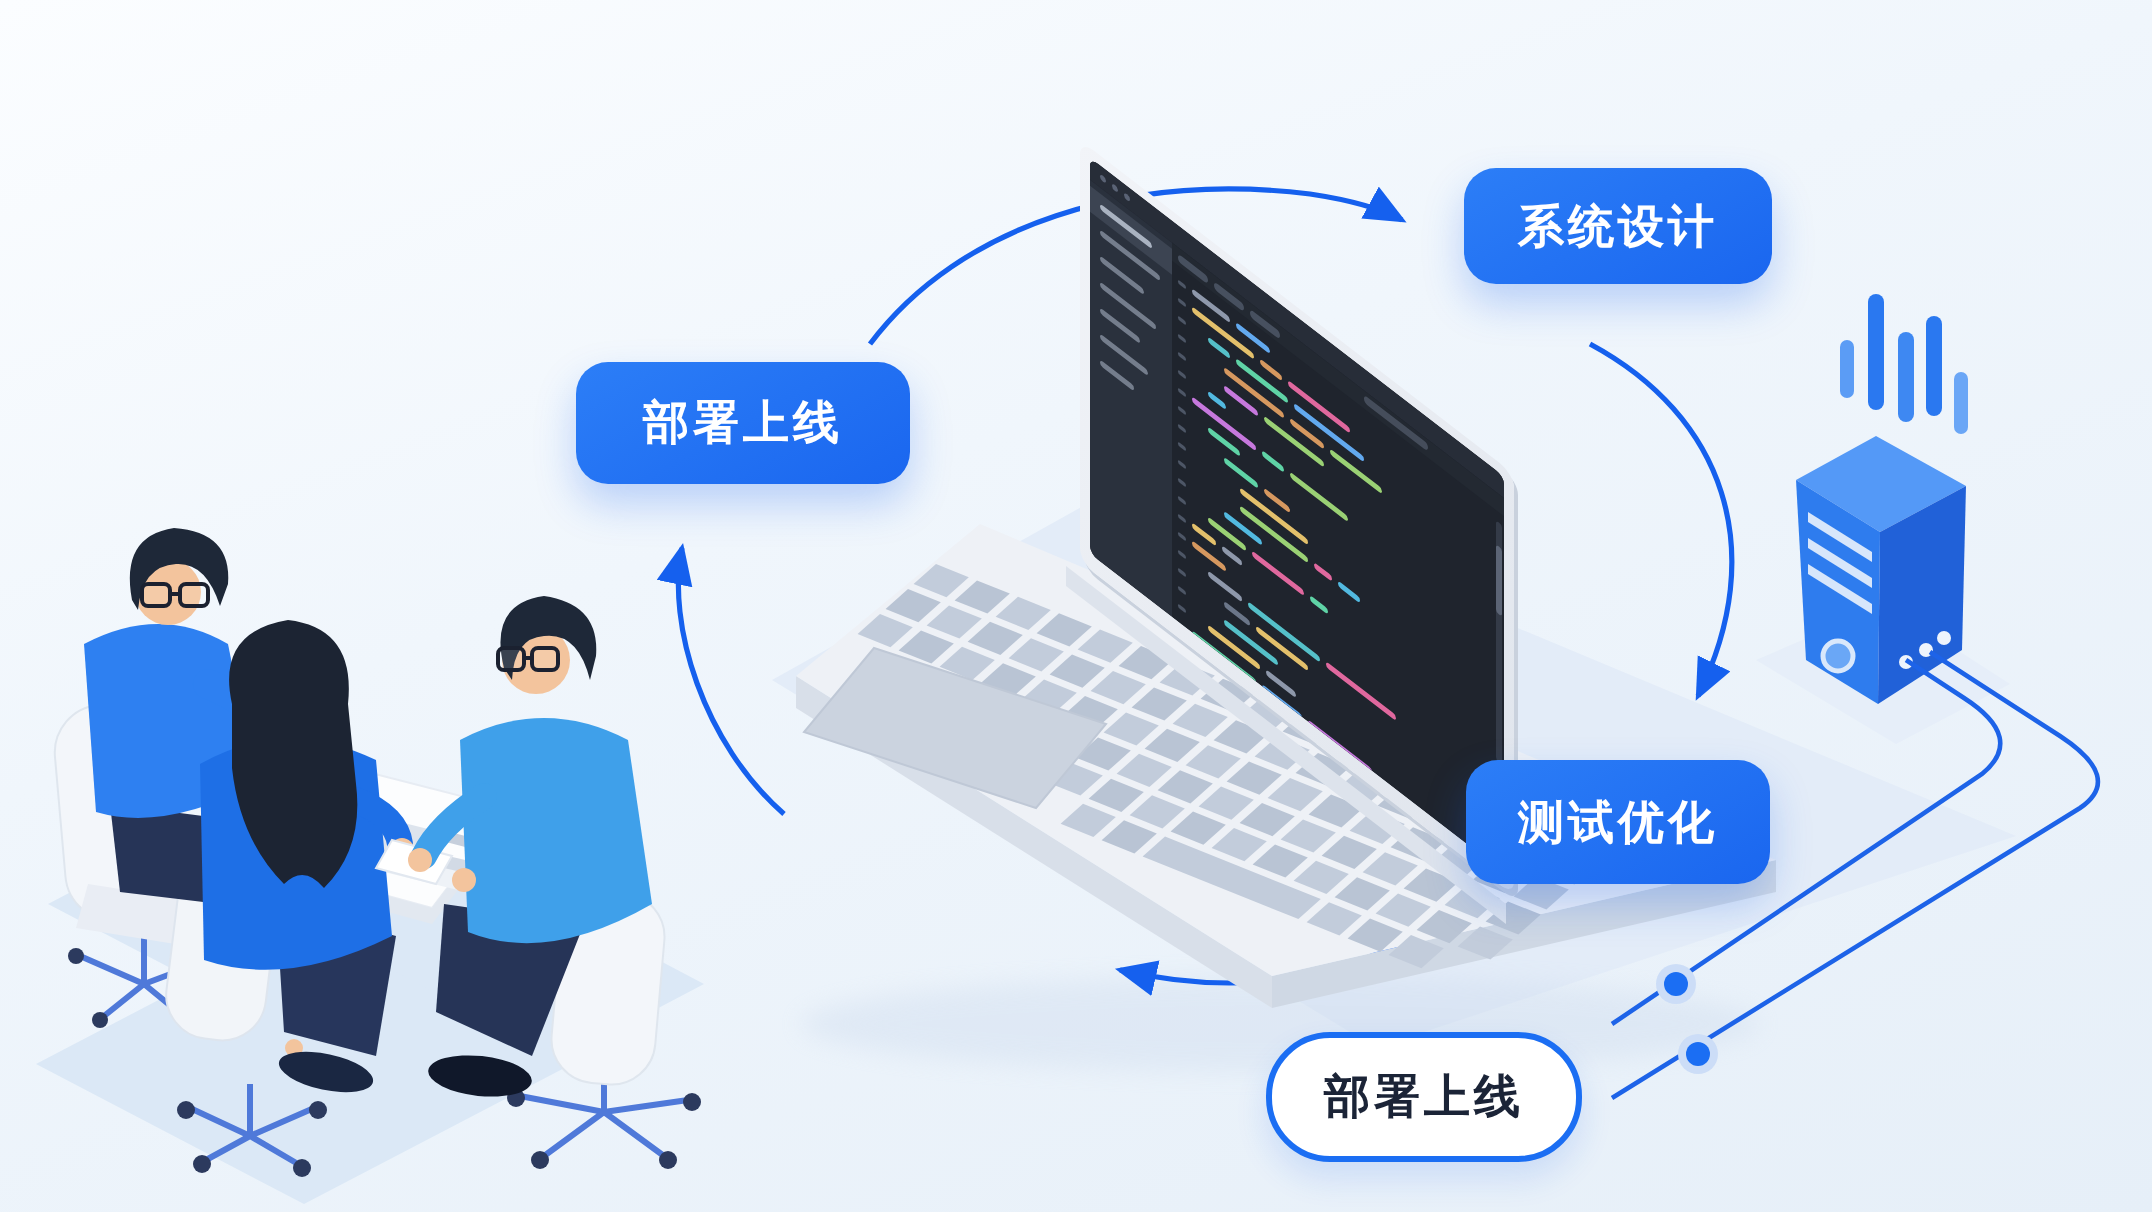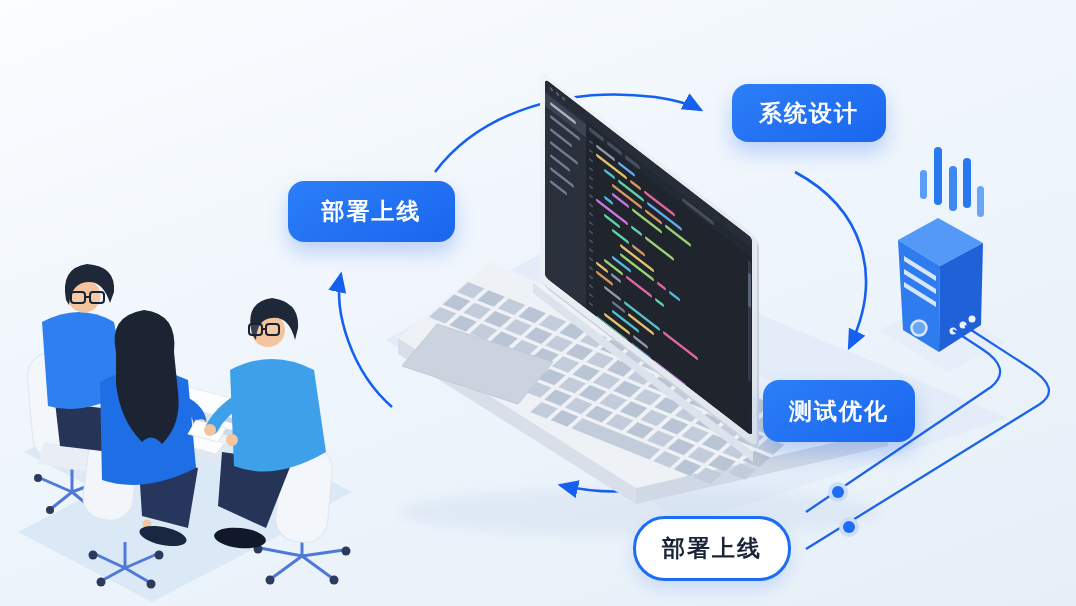--- a/index.html
+++ b/index.html
@@ -10,21 +10,21 @@
 
   
   .pill{position:absolute;display:flex;align-items:center;justify-content:center;
         background:linear-gradient(150deg,#2c7ef7,#1a66ef);color:#fff;
         font-size:23px;font-weight:700;letter-spacing:2px;border-radius:16px;
         box-shadow:0 10px 20px rgba(26,102,239,.26);z-index:30;}
   .pill.outline{background:#ffffff;color:#1b2437;border:3px solid #1b6ef3;
         box-shadow:0 8px 16px rgba(26,102,239,.14);border-radius:32px;}
   .pill-design  {left:732px;top:84px; width:154px;height:58px;}
   .pill-req     {left:288px;top:181px;width:167px;height:61px;}
-  .pill-test    {left:763px;top:380px;width:152px;height:62px;}
+  .pill-test    {left:733px;top:380px;width:152px;height:62px;}
   .pill-code    {left:374px;top:424px;width:159px;height:62px;}
   .pill-deploy  {left:633px;top:516px;width:152px;height:59px;}
 
   
   .lid{position:absolute;left:540px;top:70px;width:217px;height:211px;
        transform:skewY(37.58deg);transform-origin:0 0;z-index:20;
        background:linear-gradient(120deg,#f2f4f8,#dfe4ec);border-radius:7px;
        box-shadow:2px 2px 0 #c9d1dd;}
   .screen{position:absolute;left:5px;top:5px;width:207px;height:198px;
           background:#1f242d;border-radius:4px;overflow:hidden;}

